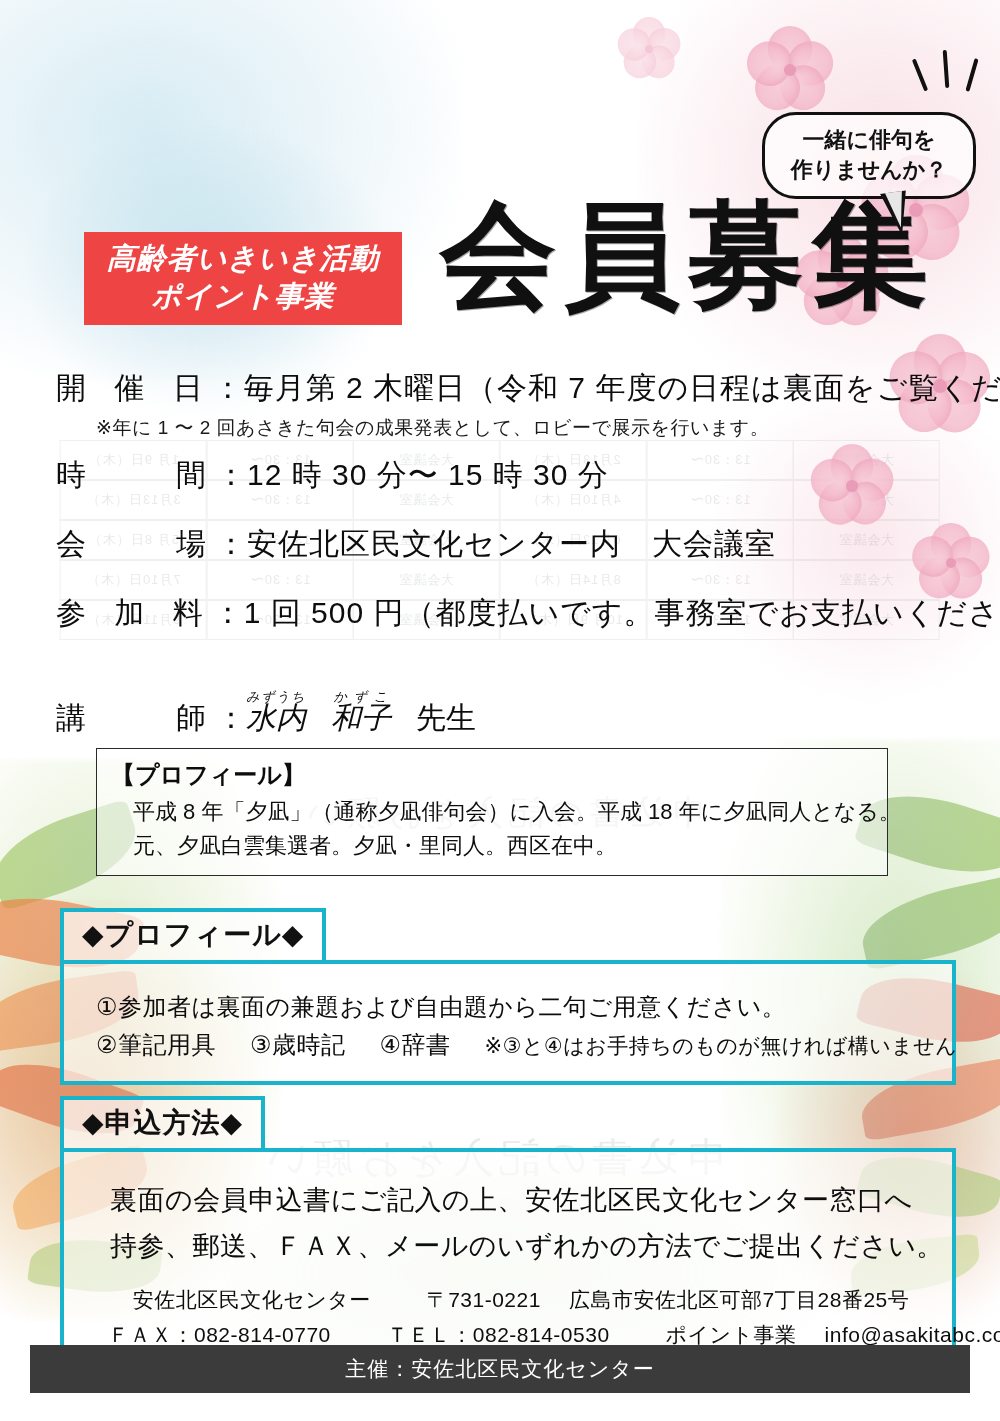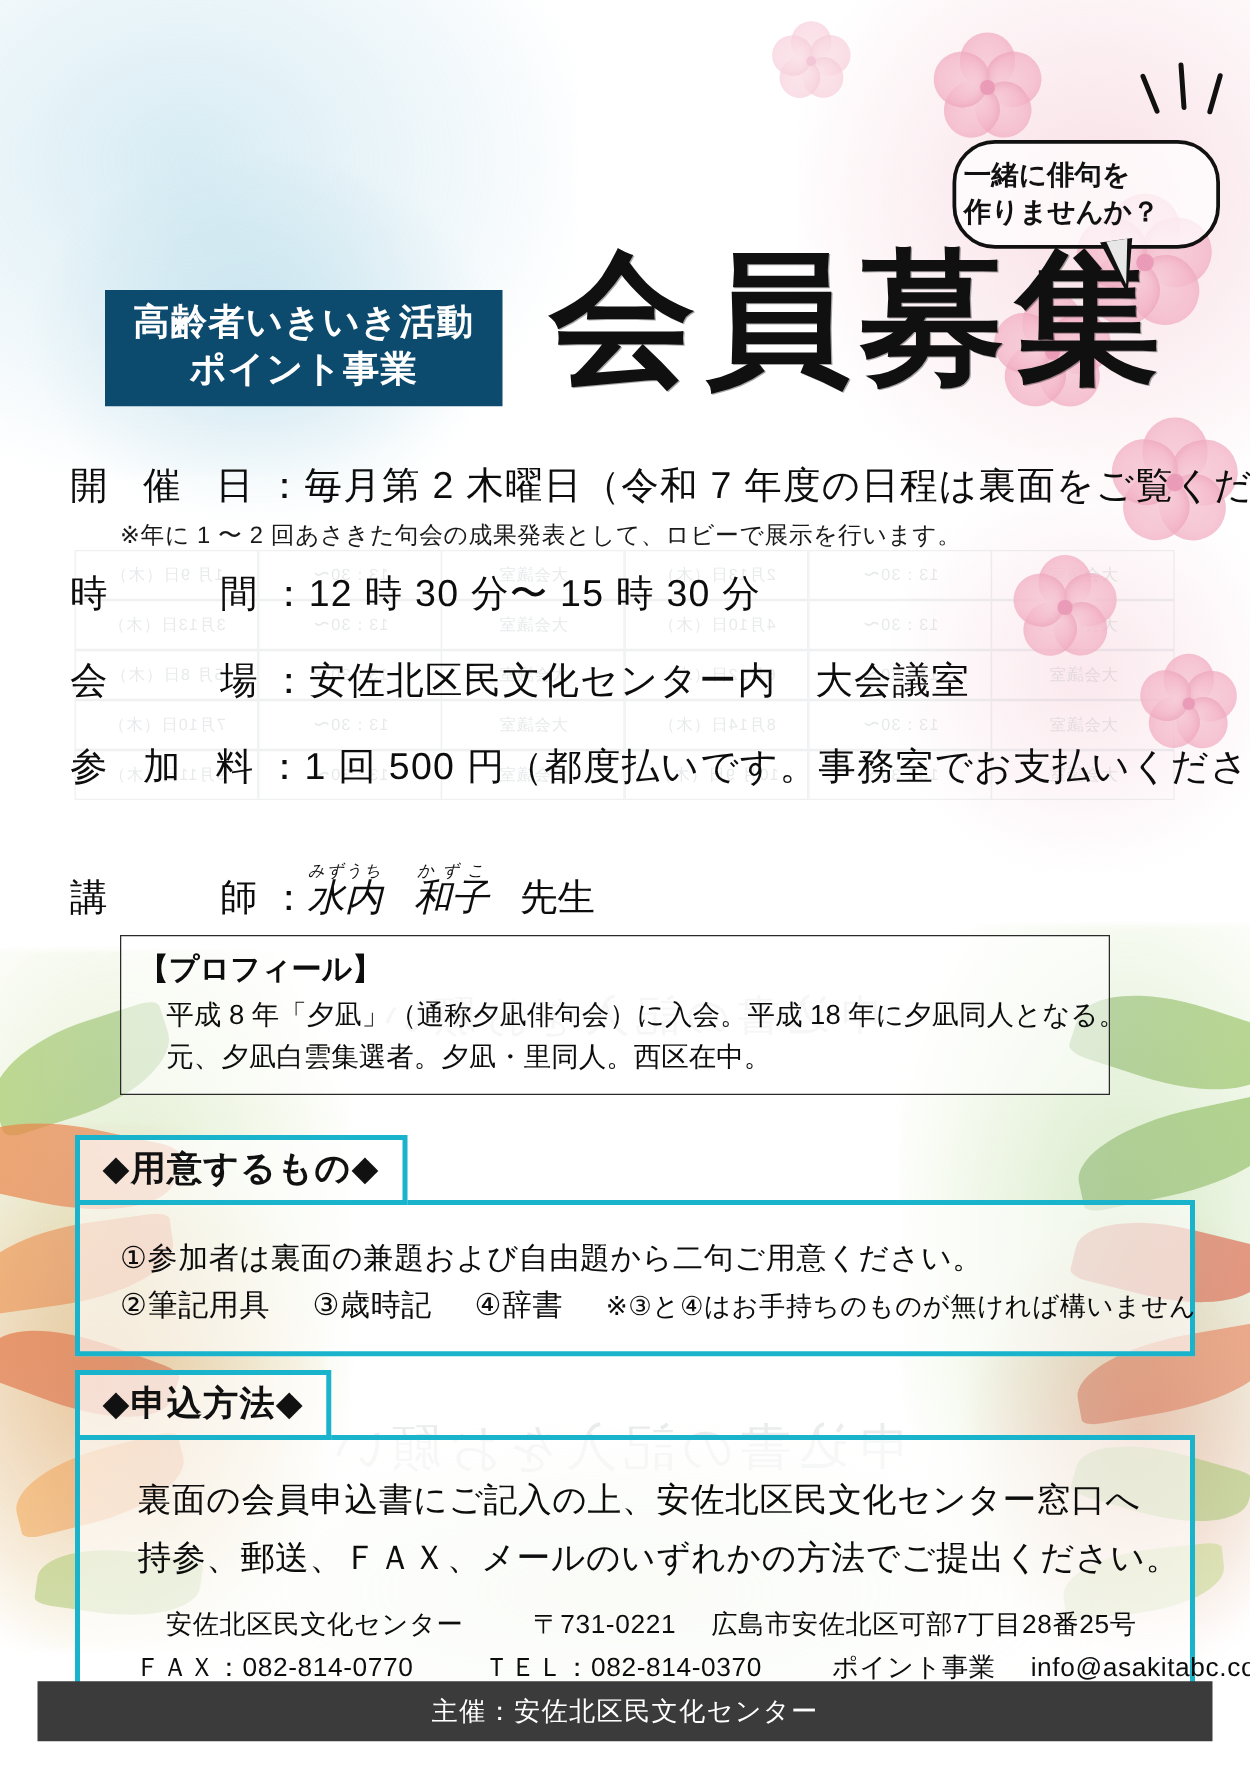--- a/index.html
+++ b/index.html
@@ -185,41 +185,42 @@
     white-space: nowrap;
     text-shadow: 1px 1px 0 rgba(0,0,0,0.35);
   }
 
   
   .point-badge {
     position: absolute;
     left: 84px;
     top: 232px;
     width: 318px;
-    background: #0c4a6e;
+    background: #ef4444;
     color: #ffffff;
     text-align: center;
     padding: 8px 0 10px;
     font-size: 29px;
     font-weight: 700;
     line-height: 1.3;
     letter-spacing: 1px;
+    font-style: italic;
   }
   .point-badge div { white-space: nowrap; }
 
   
   .bubble {
     position: absolute;
     left: 762px;
     top: 112px;
     width: 196px;
     border: 3px solid #111;
     border-radius: 34px;
     background: rgba(255,255,255,0.72);
-    text-align: left;
+    text-align: center;
     padding: 10px 6px 12px;
     font-size: 22px;
     line-height: 1.35;
     font-weight: 700;
     color: #111;
   }
   .bubble .tail {
     position: absolute;
     left: 118px;
     bottom: -40px;
@@ -551,39 +552,39 @@
     <span class="info-label">講　　師</span><span>：</span><ruby><span>水内</span><rt>みずうち</rt></ruby>&nbsp;&nbsp;&nbsp;<ruby><span>和子</span><rt>かずこ</rt></ruby>&nbsp;&nbsp;&nbsp;<span>先生</span>
   </div>
 
   <div class="profile-box">
     <div class="profile-title">【プロフィール】</div>
     <div class="profile-line">平成 8 年「夕凪」（通称夕凪俳句会）に入会。平成 18 年に夕凪同人となる。</div>
     <div class="profile-line">元、夕凪白雲集選者。夕凪・里同人。西区在中。</div>
   </div>
 
   <div class="section s1">
-    <div class="section-tab">◆用意するもの◆</div>
+    <div class="section-tab">◆プロフィール◆</div>
     <div class="section-body">
       <div class="s1-line">①参加者は裏面の兼題および自由題から二句ご用意ください。</div>
       <div class="s1-line">
         <span>②筆記用具</span><span class="gap"></span><span>③歳時記</span><span class="gap"></span><span>④辞書</span><span class="gap"></span><span class="small">※③と④はお手持ちのものが無ければ構いません</span>
       </div>
     </div>
   </div>
 
   <div class="section s2">
     <div class="section-tab">◆申込方法◆</div>
     <div class="section-body">
       <div class="s2-main">裏面の会員申込書にご記入の上、安佐北区民文化センター窓口へ</div>
       <div class="s2-main">持参、郵送、ＦＡＸ、メールのいずれかの方法でご提出ください。</div>
       <div class="s2-contact">
         <span>安佐北区民文化センター</span><span class="sp"></span><span class="sp"></span><span>〒731-0221</span><span class="sp"></span><span>広島市安佐北区可部7丁目28番25号</span>
       </div>
       <div class="s2-contact" style="margin-top:0;">
-        <span>ＦＡＸ：</span><span>082-814-0770</span><span class="sp"></span><span class="sp"></span><span>ＴＥＬ：</span><span>082-814-0370</span><span class="sp"></span><span class="sp"></span><span>ポイント事業</span><span class="sp"></span><span>info@asakitabc.com</span>
+        <span>ＦＡＸ：</span><span>082-814-0770</span><span class="sp"></span><span class="sp"></span><span>ＴＥＬ：</span><span>082-814-0530</span><span class="sp"></span><span class="sp"></span><span>ポイント事業</span><span class="sp"></span><span>info@asakitabc.com</span>
       </div>
     </div>
   </div>
 
   <div class="footer">
     <span>主催：安佐北区民文化センター</span>
   </div>
 </div>
 
 </body></html>

